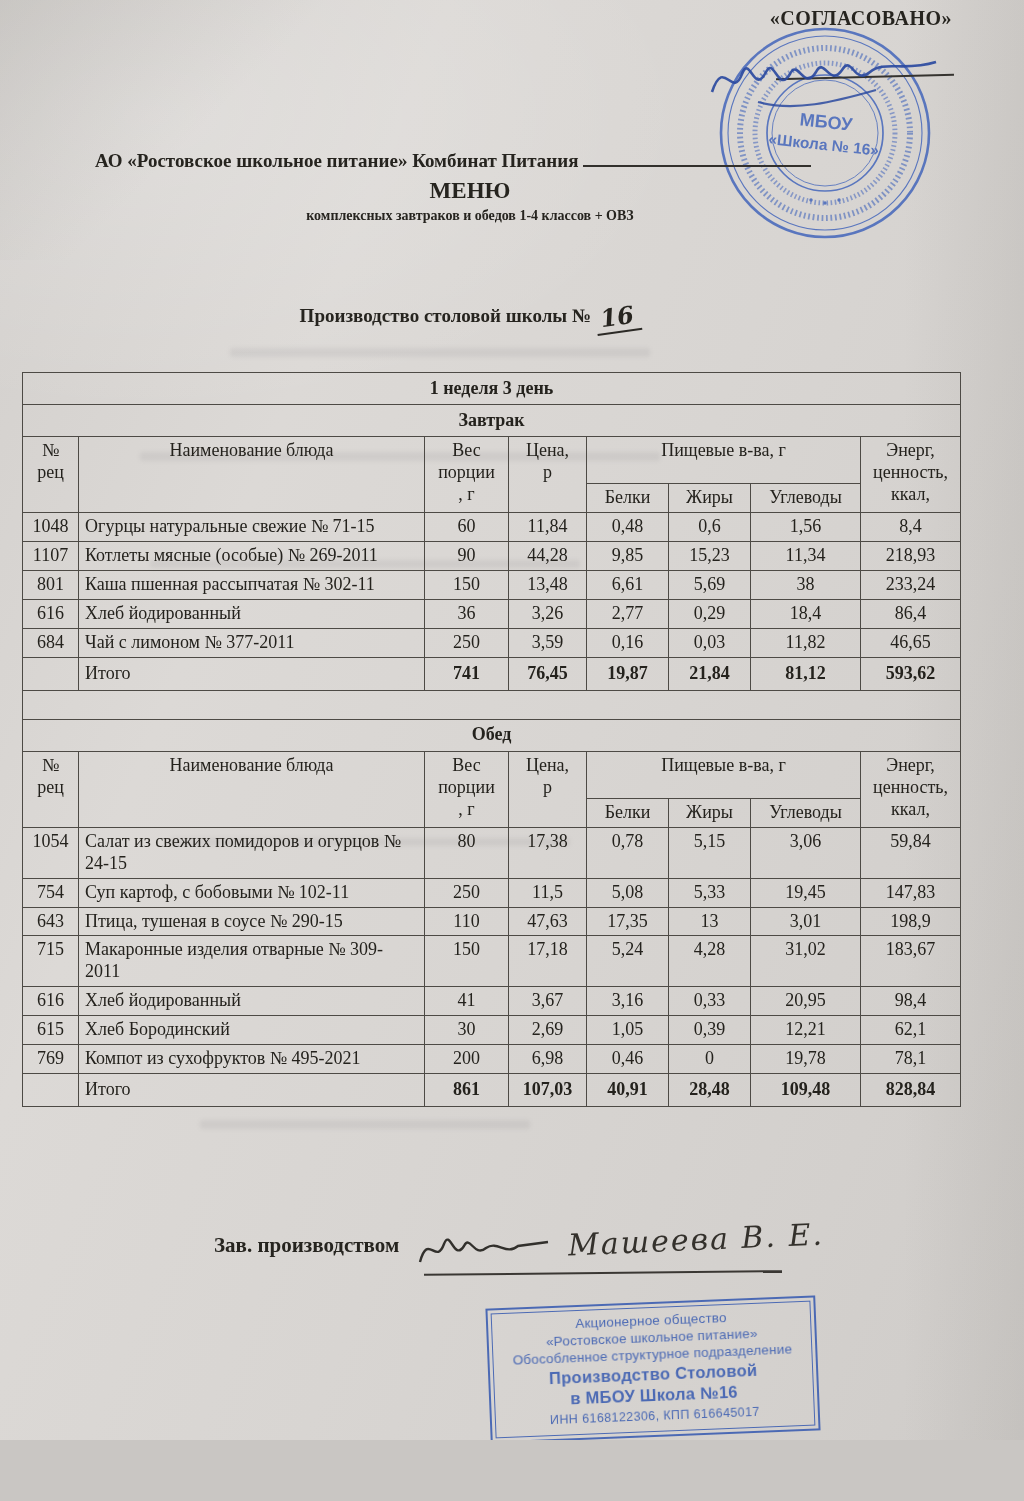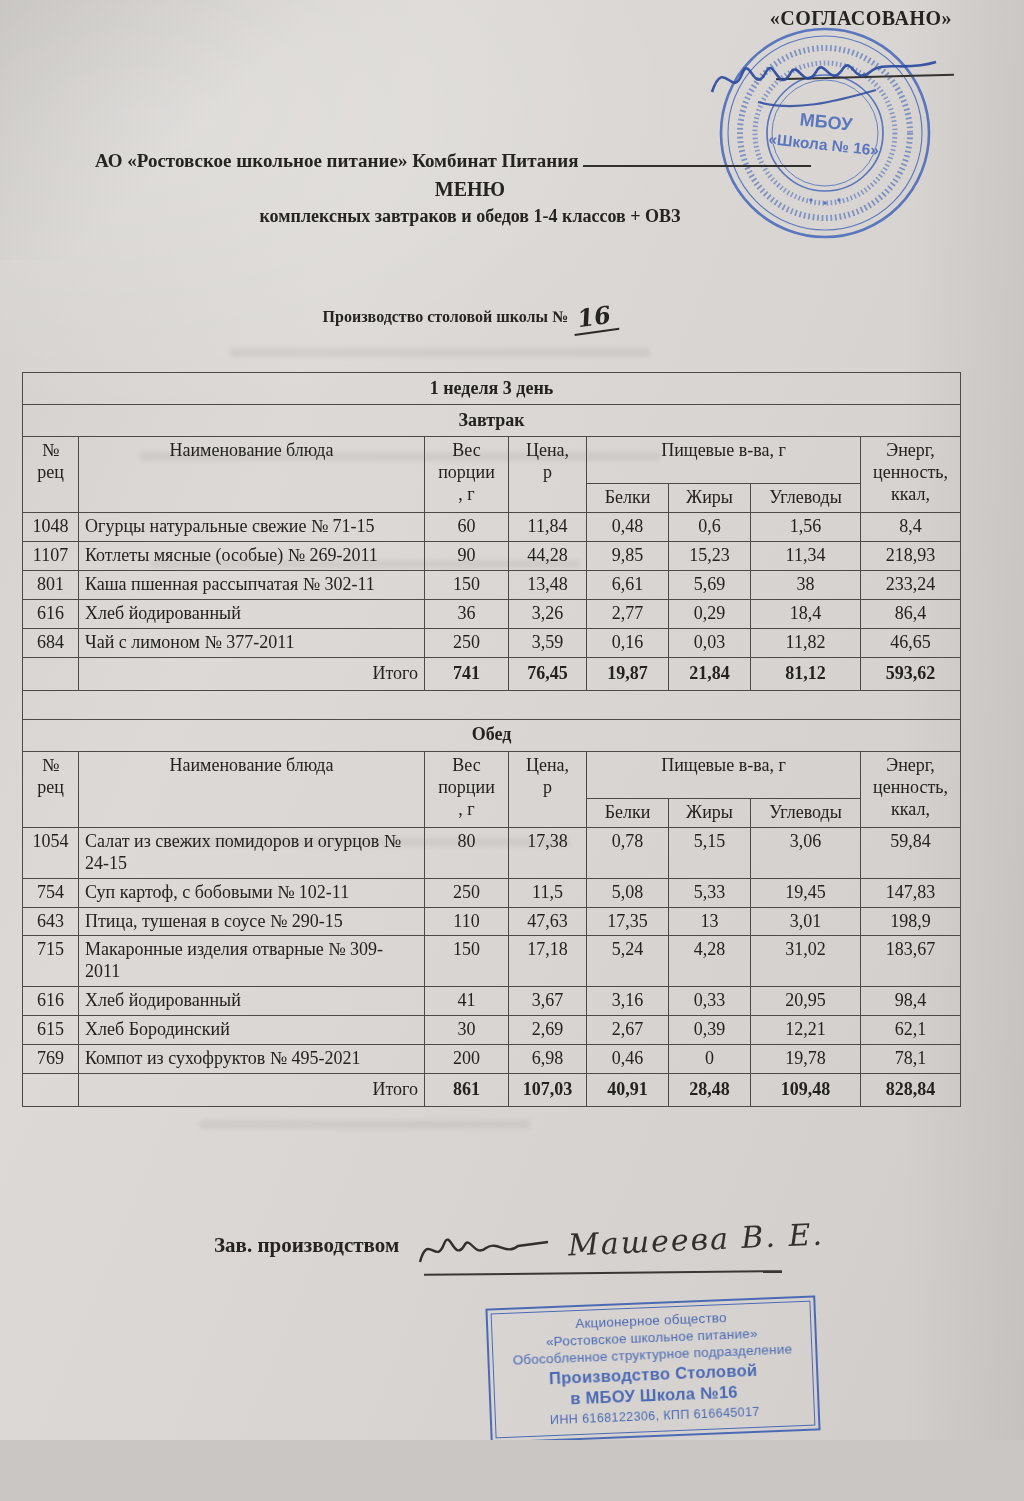--- a/index.html
+++ b/index.html
@@ -57,21 +57,21 @@
   .c-rec{width:56px;text-align:center;}
   .c-dish{width:346px;text-align:left;}
   .c-w{width:84px;text-align:center;}
   .c-p{width:78px;text-align:center;}
   .c-b{width:82px;text-align:center;}
   .c-f{width:82px;text-align:center;}
   .c-c{width:110px;text-align:center;}
   .c-e{text-align:center;}
   .menu-table td.num{text-align:center;}
   .total-row td{font-weight:bold;height:26px;vertical-align:middle;}
-  .total-row td.lbl{font-weight:normal;text-align:right;}
+  .total-row td.lbl{font-weight:normal;text-align:left;}
   .spacer td{height:22px;}
 
   
   .foot-label{position:absolute;left:180px;top:1233px;font-size:21px;font-weight:bold;margin-left:34px;}
   .foot-sig-svg{position:absolute;left:408px;top:1218px;width:160px;height:64px;}
   .foot-sig-name{position:absolute;left:568px;top:1222px;font-size:30px;font-style:italic;
     font-family:"DejaVu Serif",serif;color:#34312c;transform:rotate(-2.5deg);letter-spacing:2px;white-space:nowrap;}
   .foot-sig-line{position:absolute;left:424px;top:1272px;width:358px;height:2px;background:#3a3733;transform:rotate(-.6deg);}
 
   
@@ -124,27 +124,27 @@
 
   <div class="sig-line-top"></div>
   <svg class="stamp-sig" viewBox="0 0 280 100">
     <path d="M14 64 C 26 28 34 72 44 46 C 52 26 56 68 68 44 C 76 28 80 66 92 46 C 100 30 106 64 118 44 C 126 28 132 60 144 42 C 154 26 156 58 172 44 C 186 32 206 44 238 34" stroke="#2b4aa0" stroke-width="2.6" fill="none" opacity=".92"></path>
     <path d="M60 74 C 96 84 136 74 178 62" stroke="#2b4aa0" stroke-width="2.2" fill="none" opacity=".85"></path>
   </svg>
 
   <div class="org-line"><span>АО «Ростовское школьное питание» Комбинат Питания</span><span class="fill-line"></span></div>
 
   <div class="center-wrap" style="top:178px;">
-    <span class="b" style="font-size:20px;">МЕНЮ</span>
+    <span class="b" style="font-size:23px;">МЕНЮ</span>
   </div>
   <div class="center-wrap" style="top:206px;">
-    <span class="b" style="font-size:18px;">комплексных завтраков и обедов 1-4 классов + ОВЗ</span>
+    <span class="b" style="font-size:14px;">комплексных завтраков и обедов 1-4 классов + ОВЗ</span>
   </div>
   <div class="center-wrap" style="top:299px;">
-    <span class="b" style="font-size:16px;">Производство столовой школы №</span>
+    <span class="b" style="font-size:19px;">Производство столовой школы №</span>
     <span class="hand-number">16</span>
   </div>
 
   <table class="menu-table">
     <colgroup>
       <col style="width:56px">
         <col style="width:346px">
         <col style="width:84px">
         <col style="width:78px">
       <col style="width:82px">
@@ -317,21 +317,21 @@
       <td class="num">3,16</td>
       <td class="num">0,33</td>
       <td class="num">20,95</td>
       <td class="num">98,4</td>
     </tr>
         <tr>
       <td class="c-rec">615</td>
       <td class="c-dish">Хлеб Бородинский</td>
       <td class="num">30</td>
       <td class="num">2,69</td>
-      <td class="num">2,67</td>
+      <td class="num">1,05</td>
       <td class="num">0,39</td>
       <td class="num">12,21</td>
       <td class="num">62,1</td>
     </tr>
         <tr>
       <td class="c-rec">769</td>
       <td class="c-dish">Компот из сухофруктов № 495-2021</td>
       <td class="num">200</td>
       <td class="num">6,98</td>
       <td class="num">0,46</td>

